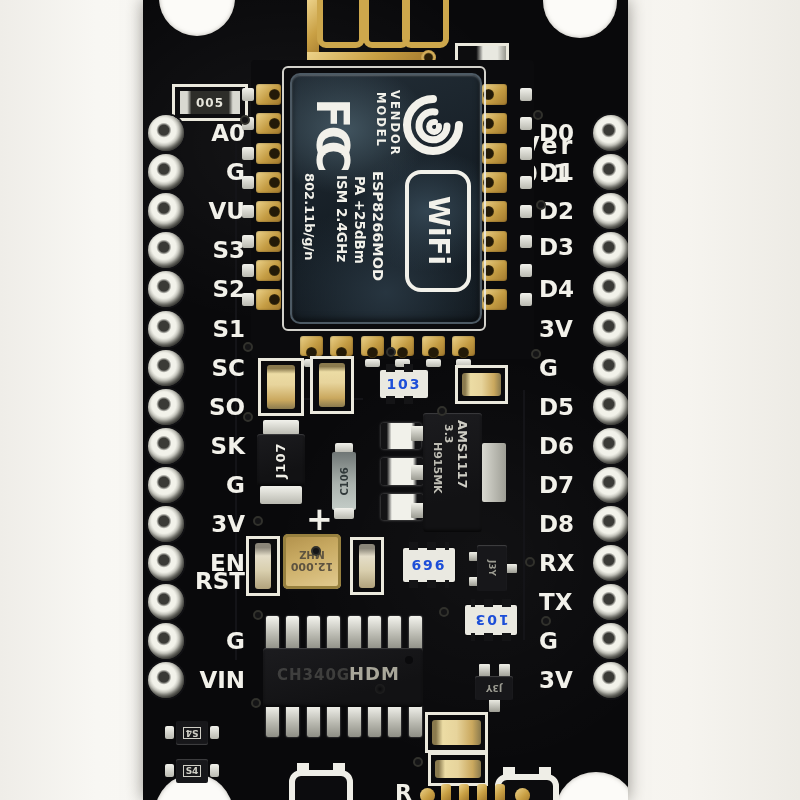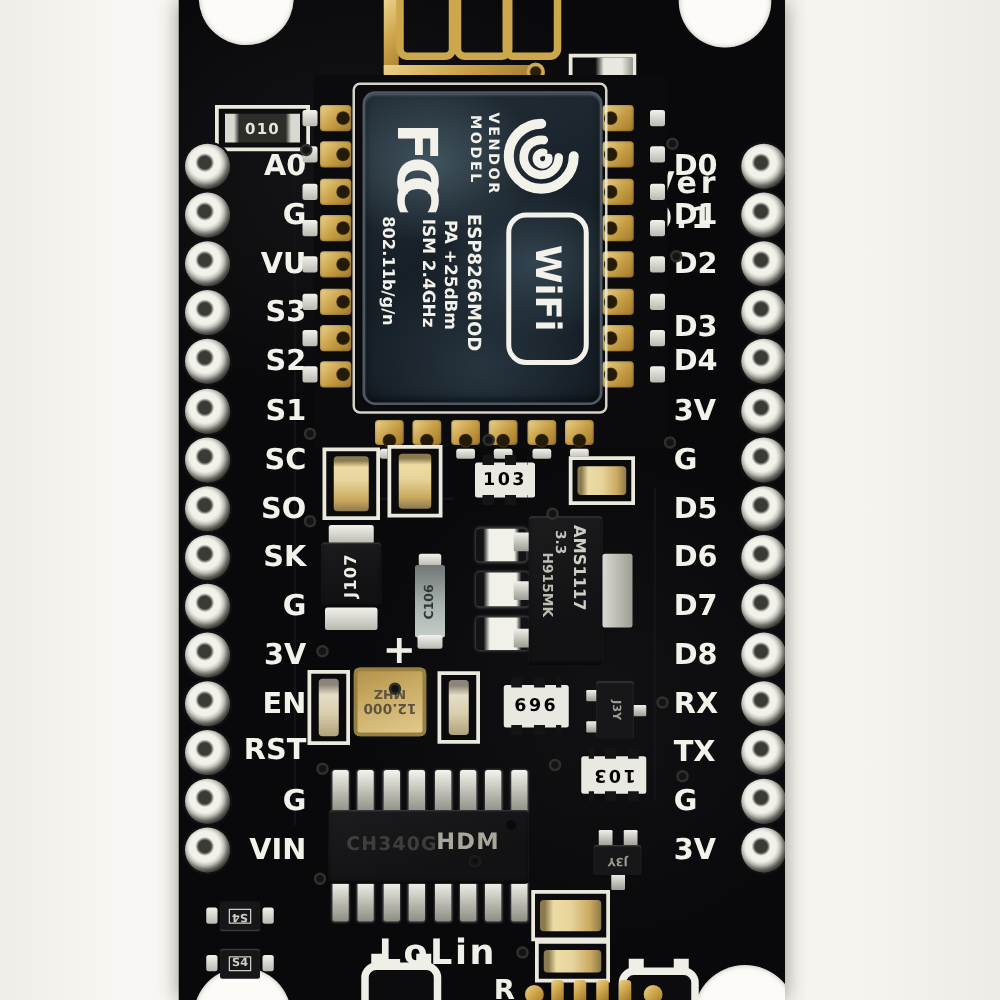--- a/index.html
+++ b/index.html
@@ -48,21 +48,21 @@
   .cap-outline{position:absolute;border:3px solid #ebe9dd;background:#0b0b0d;}
   .cap-pill-v{position:absolute;left:6px;right:6px;top:4px;bottom:4px;border-radius:3px;
     background:linear-gradient(180deg,#8a7a4e 0 8%,#ecdCA4 20%,#e7d49c 45%,#caa85e 80%,#8a7a4e 100%);}
   .cap-pill-h{position:absolute;left:4px;right:4px;top:5px;bottom:5px;border-radius:3px;
     background:linear-gradient(90deg,#8a7a4e 0 8%,#ecdca4 22%,#e7d49c 50%,#caa85e 82%,#8a7a4e 100%);}
   .rn{position:absolute;background:#eae9e1;border-radius:2px;display:flex;align-items:center;justify-content:center;
     box-shadow:0 0 0 1px #0c0c0e;}
   .rn::before,.rn::after{content:"";position:absolute;left:6px;right:6px;height:8px;
     background:repeating-linear-gradient(90deg,#141416 0 9px,transparent 9px 18px);}
   .rn::before{top:-6px;} .rn::after{bottom:-6px;}
-  .rn span{color:#000000;font-weight:800;font-size:14px;letter-spacing:2px;}
+  .rn span{color:#1d4ed8;font-weight:800;font-size:14px;letter-spacing:2px;}
   .flip{transform:rotate(180deg);}
   .ic-body{position:absolute;background:linear-gradient(165deg,#1c1c1f,#121214 70%);border-radius:3px;
     box-shadow:inset 0 1px 1px rgba(255,255,255,.15), inset 0 -2px 3px rgba(0,0,0,.6);}
   .ic-pin{position:absolute;width:13px;background:linear-gradient(180deg,#f4f4ee,#b5b5ac 60%,#8e8e85);border-radius:2px;
     box-shadow:0 0 2px rgba(255,255,255,.45);}
   .sot-body{position:absolute;background:#17171a;border-radius:2px;box-shadow:inset 0 1px 1px rgba(255,255,255,.18);}
   .sot-leg{position:absolute;background:linear-gradient(180deg,#f0f0e8,#9c9c93);border-radius:1px;}
   .btn{position:absolute;border:6px solid #efeee7;border-radius:12px;background:#0c0c0e;}
   .btn .tab{position:absolute;top:-13px;width:12px;height:8px;background:#efeee7;}
   .via{position:absolute;width:6px;height:6px;border-radius:50%;background:#141416;border:2px solid #31312c;}
@@ -87,21 +87,21 @@
     <div class="abs gold" style="left:164px;top:52px;width:122px;height:10px;"></div>
     <div class="abs" style="left:278px;top:50px;width:15px;height:15px;border-radius:50%;background:radial-gradient(circle,#2a1f08 0 35%,#d9b45e 50%,#a37a2e 100%);"></div>
     <div class="abs" style="left:174px;top:-12px;width:36px;height:48px;border:6px solid #cda74c;border-radius:9px;"></div>
     <div class="abs" style="left:220px;top:-12px;width:35px;height:48px;border:6px solid #cda74c;border-radius:9px;"></div>
     <div class="abs" style="left:259px;top:-12px;width:35px;height:48px;border:6px solid #cda74c;border-radius:9px;"></div>
 
     <div class="abs silk" style="left:378px;top:132px;font-size:24px;letter-spacing:3px;">Ver 0.1</div>
 
     <div class="res-outline" style="left:29px;top:84px;width:70px;height:31px;">
       <div class="res-body">
-          <span>010</span>
+          <span>005</span>
         </div>
     </div>
 
     <div class="abs" style="left:312px;top:43px;width:48px;height:28px;border:3px solid #ebe9dd;background:linear-gradient(90deg,#0d0d0f 0 38%,#e8e8e0 52% 82%,#97978e 100%);"></div>
 
     <div id="pins-layer">
         <div class="pin-hole" style="left: 5px; top: 115px;"></div>
         <div class="pin-label lp" style="top: 118px;">A0</div>
         <div class="pin-hole" style="left: 5px; top: 154.1px;"></div>
         <div class="pin-label lp" style="top: 157.1px;">G</div>
@@ -119,33 +119,33 @@
         <div class="pin-label lp" style="top: 391.7px;">SO</div>
         <div class="pin-hole" style="left: 5px; top: 427.8px;"></div>
         <div class="pin-label lp" style="top: 430.8px;">SK</div>
         <div class="pin-hole" style="left: 5px; top: 466.9px;"></div>
         <div class="pin-label lp" style="top: 469.9px;">G</div>
         <div class="pin-hole" style="left: 5px; top: 506px;"></div>
         <div class="pin-label lp" style="top: 509px;">3V</div>
         <div class="pin-hole" style="left: 5px; top: 545.1px;"></div>
         <div class="pin-label lp" style="top: 548.1px;">EN</div>
         <div class="pin-hole" style="left: 5px; top: 584.2px;"></div>
-        <div class="pin-label lp" style="top: 585px;">RST</div>
+        <div class="pin-label lp" style="top: 566px;">RST</div>
         <div class="pin-hole" style="left: 5px; top: 623.3px;"></div>
         <div class="pin-label lp" style="top: 626.3px;">G</div>
         <div class="pin-hole" style="left: 5px; top: 662.4px;"></div>
         <div class="pin-label lp" style="top: 665.4px;">VIN</div>
         <div class="pin-hole" style="left: 450px; top: 115px;"></div>
         <div class="pin-label rp" style="top: 118px;">D0</div>
         <div class="pin-hole" style="left: 450px; top: 154.1px;"></div>
         <div class="pin-label rp" style="top: 157.1px;">D1</div>
         <div class="pin-hole" style="left: 450px; top: 193.2px;"></div>
         <div class="pin-label rp" style="top: 196.2px;">D2</div>
         <div class="pin-hole" style="left: 450px; top: 232.3px;"></div>
-        <div class="pin-label rp" style="top: 247px;">D3</div>
+        <div class="pin-label rp" style="top: 232px;">D3</div>
         <div class="pin-hole" style="left: 450px; top: 271.4px;"></div>
         <div class="pin-label rp" style="top: 274.4px;">D4</div>
         <div class="pin-hole" style="left: 450px; top: 310.5px;"></div>
         <div class="pin-label rp" style="top: 313.5px;">3V</div>
         <div class="pin-hole" style="left: 450px; top: 349.6px;"></div>
         <div class="pin-label rp" style="top: 352.6px;">G</div>
         <div class="pin-hole" style="left: 450px; top: 388.7px;"></div>
         <div class="pin-label rp" style="top: 391.7px;">D5</div>
         <div class="pin-hole" style="left: 450px; top: 427.8px;"></div>
         <div class="pin-label rp" style="top: 430.8px;">D6</div>
@@ -390,21 +390,20 @@
       <div class="mini-pad" style="left:67px;top:726px;width:9px;height:13px;"></div>
     </div>
     <div>
       <div class="mini-pad" style="left:22px;top:764px;width:9px;height:13px;"></div>
       <div class="sot-body" style="left:33px;top:759px;width:32px;height:24px;display:flex;align-items:center;justify-content:center;">
         <span style="font-size:9px;color:#cfcec5;border:1px solid #cfcec5;padding:0 2px;font-weight:700;">S4</span>
       </div>
       <div class="mini-pad" style="left:67px;top:764px;width:9px;height:13px;"></div>
     </div>
 
-    <div class="abs silk" style="left:160px;top:745px;font-size:28px;letter-spacing:2px;">LoLin</div>
 
     <div class="cap-outline" style="left:282px;top:712px;width:57px;height:35px;">
         <div class="cap-pill-h"></div>
       </div>
     <div class="cap-outline" style="left:285px;top:752px;width:54px;height:28px;">
         <div class="cap-pill-h"></div>
       </div>
 
     <div class="btn" style="left:146px;top:770px;width:52px;height:44px;">
       <span class="tab" style="left:2px;"></span>

